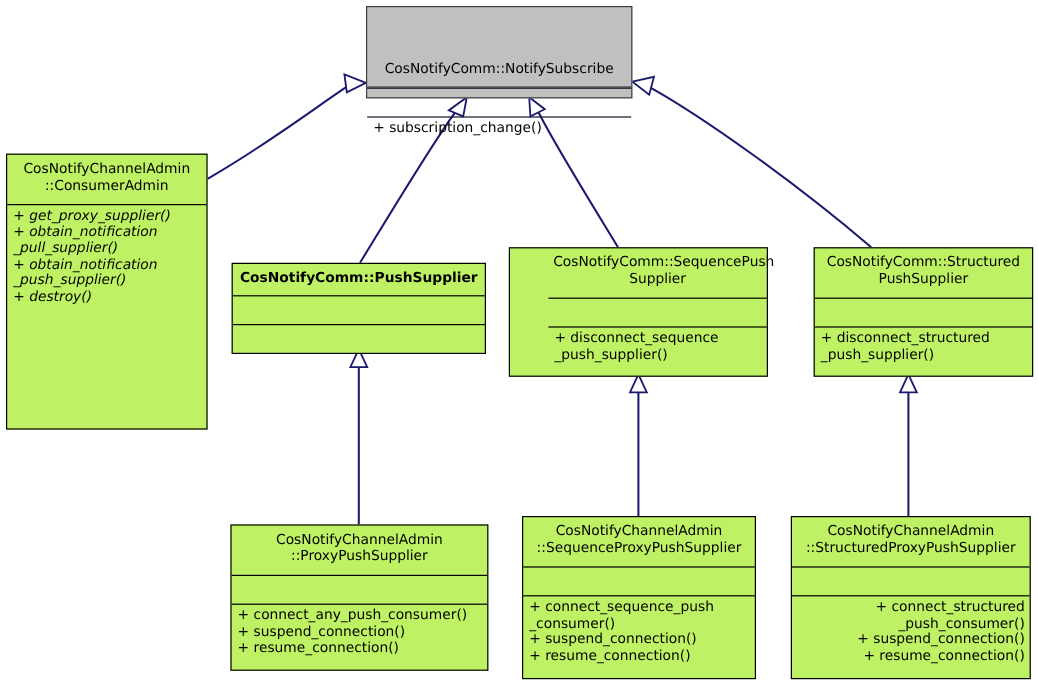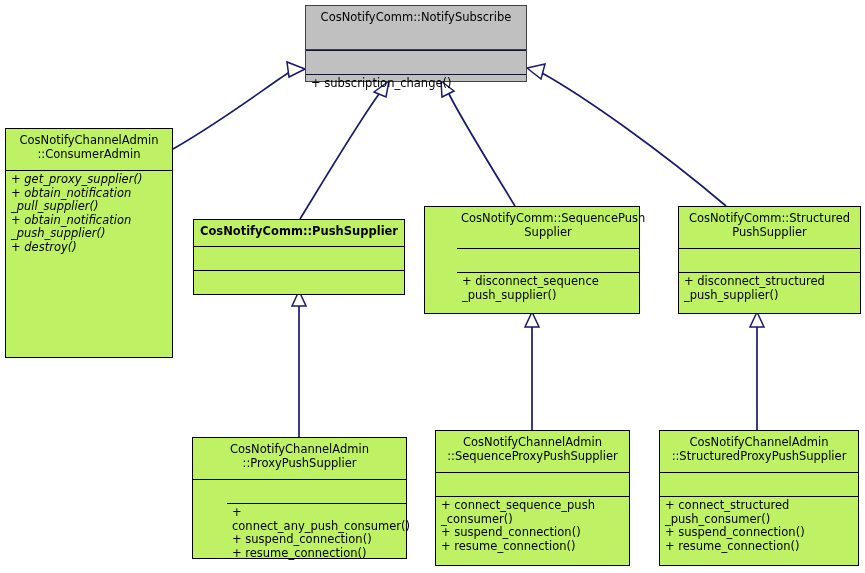--- a/index.html
+++ b/index.html
@@ -105,21 +105,21 @@
       <polygon points="532,312 525,327 539,327" fill="#ffffff" stroke="#191970" stroke-width="1.5"></polygon>
     </g>
 
     <g>
       <line x1="757" y1="430" x2="757" y2="325" stroke="#191970" stroke-width="1.7"></line>
       <polygon points="757,312 750,327 764,327" fill="#ffffff" stroke="#191970" stroke-width="1.5"></polygon>
     </g>
   </svg>
 
   <div class="uml-box root" style="left: 305px; top: 5px; width: 222px; height: 77px;">
-    <div class="uml-title" style="height: 44px;">CosNotifyComm::NotifySubscribe</div>
+    <div class="uml-title" style="height: 27px; margin-top: 40px;">CosNotifyComm::NotifySubscribe</div>
     <div class="uml-attrs empty" style="height: 24px;"></div>
     <div class="uml-ops" style="height: 24px;">+ subscription_change()</div>
   </div>
 
   <div class="uml-box" style="left: 5px; top: 128px; width: 168px; height: 230px;">
     <div class="uml-title" style="height: 41px;">CosNotifyChannelAdmin
 ::ConsumerAdmin</div>
     <div class="uml-ops" style="height: 85px; font-style: italic;">+ get_proxy_supplier()
 + obtain_notification
 _pull_supplier()
@@ -147,38 +147,38 @@
 PushSupplier</div>
     <div class="uml-attrs empty" style="height: 24px;"></div>
     <div class="uml-ops" style="height: 41px;">+ disconnect_structured
 _push_supplier()</div>
   </div>
 
   <div class="uml-box" style="left: 192px; top: 437px; width: 215px; height: 122px;">
     <div class="uml-title" style="height: 41px;">CosNotifyChannelAdmin
 ::ProxyPushSupplier</div>
     <div class="uml-attrs empty" style="height: 24px;"></div>
-    <div class="uml-ops" style="height: 55px; margin-left: 34px;">+ connect_any_push_consumer()
+    <div class="uml-ops" style="height: 55px;">+ connect_any_push_consumer()
 + suspend_connection()
 + resume_connection()</div>
   </div>
 
   <div class="uml-box" style="left: 435px; top: 430px; width: 195px; height: 136px;">
     <div class="uml-title" style="height: 41px;">CosNotifyChannelAdmin
 ::SequenceProxyPushSupplier</div>
     <div class="uml-attrs empty" style="height: 24px;"></div>
     <div class="uml-ops" style="height: 69px;">+ connect_sequence_push
 _consumer()
 + suspend_connection()
 + resume_connection()</div>
   </div>
 
   <div class="uml-box" style="left: 659px; top: 430px; width: 200px; height: 136px;">
     <div class="uml-title" style="height: 41px;">CosNotifyChannelAdmin
 ::StructuredProxyPushSupplier</div>
     <div class="uml-attrs empty" style="height: 24px;"></div>
-    <div class="uml-ops" style="height: 69px;">+ connect_structured
+    <div class="uml-ops" style="height: 69px; text-align: right;">+ connect_structured
 _push_consumer()
 + suspend_connection()
 + resume_connection()</div>
   </div>
 
 </div>
 
 </body></html>

